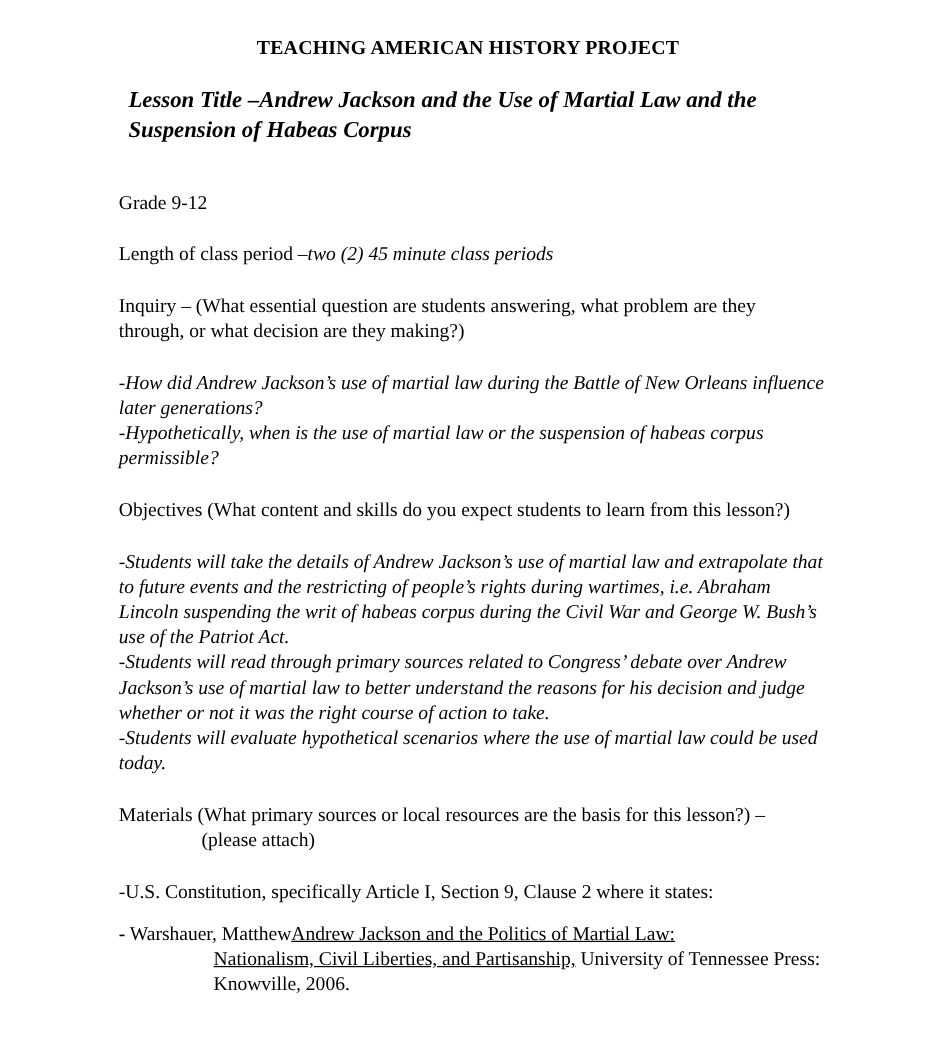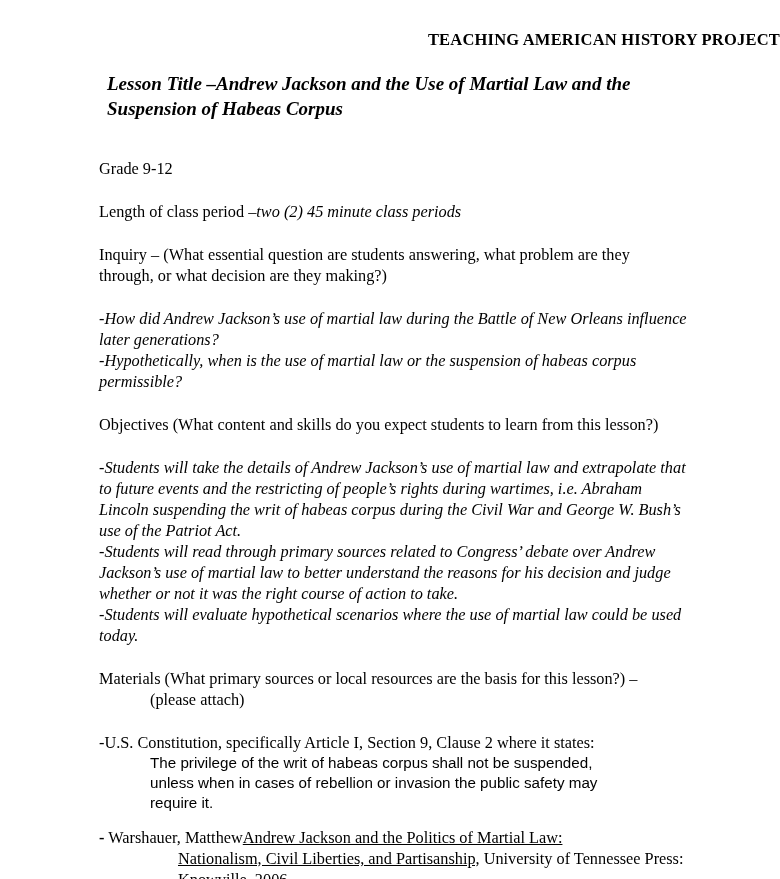--- a/index.html
+++ b/index.html
@@ -18,21 +18,21 @@
     position: relative;
     width: 780px;
     height: 879px;
     box-sizing: border-box;
     padding: 0;
     overflow: hidden;
   }
 
   
   .doc-header {
-    text-align: right;
+    text-align: center;
     font-weight: bold;
     font-size: 16.5px;
     letter-spacing: 0.2px;
     padding-top: 30px;
   }
   .doc-title {
     font-weight: bold;
     font-style: italic;
     font-size: 19px;
     line-height: 25px;
@@ -57,21 +57,21 @@
   .italic { font-style: italic; }
 
   .para-italic {
     font-style: italic;
     line-height: 21px;
   }
   .para-roman {
     line-height: 21px;
   }
 
-  .indent-1 { margin-left: 51px; }
+  .indent-1 { margin-left: 69px; }
   .indent-2 { margin-left: 79px; }
 
   
   .quote-sans {
     font-family: "Liberation Sans", "DejaVu Sans", sans-serif;
     font-size: 15.2px;
     line-height: 20px;
     margin-left: 51px;
     width: 480px;
   }
@@ -129,21 +129,20 @@
 
     <div class="gap-md"></div>
 
     <p class="block para-roman">Materials (What primary sources or local resources are the basis for this lesson?) –</p>
     <p class="block para-roman indent-1">(please attach)</p>
 
     <div class="gap-md"></div>
 
     <p class="block para-roman">-U.S. Constitution, specifically Article I, Section 9, Clause 2 where it states:</p>
 
-    <p class="block quote-sans">The privilege of the writ of habeas corpus shall not be suspended, unless when in cases of rebellion or invasion the public safety may require it.</p>
 
     <div class="gap-sm"></div>
 
     <p class="block para-roman">
       <span class="cite-dash">-</span><span> Warshauer, Matthew</span><span class="underline">Andrew Jackson and the Politics of Martial Law:</span>
     </p>
 
     <p class="block para-roman indent-2">
       <span class="underline">Nationalism, Civil Liberties, and Partisanship,</span><span> University of Tennessee Press:</span>
     </p>

